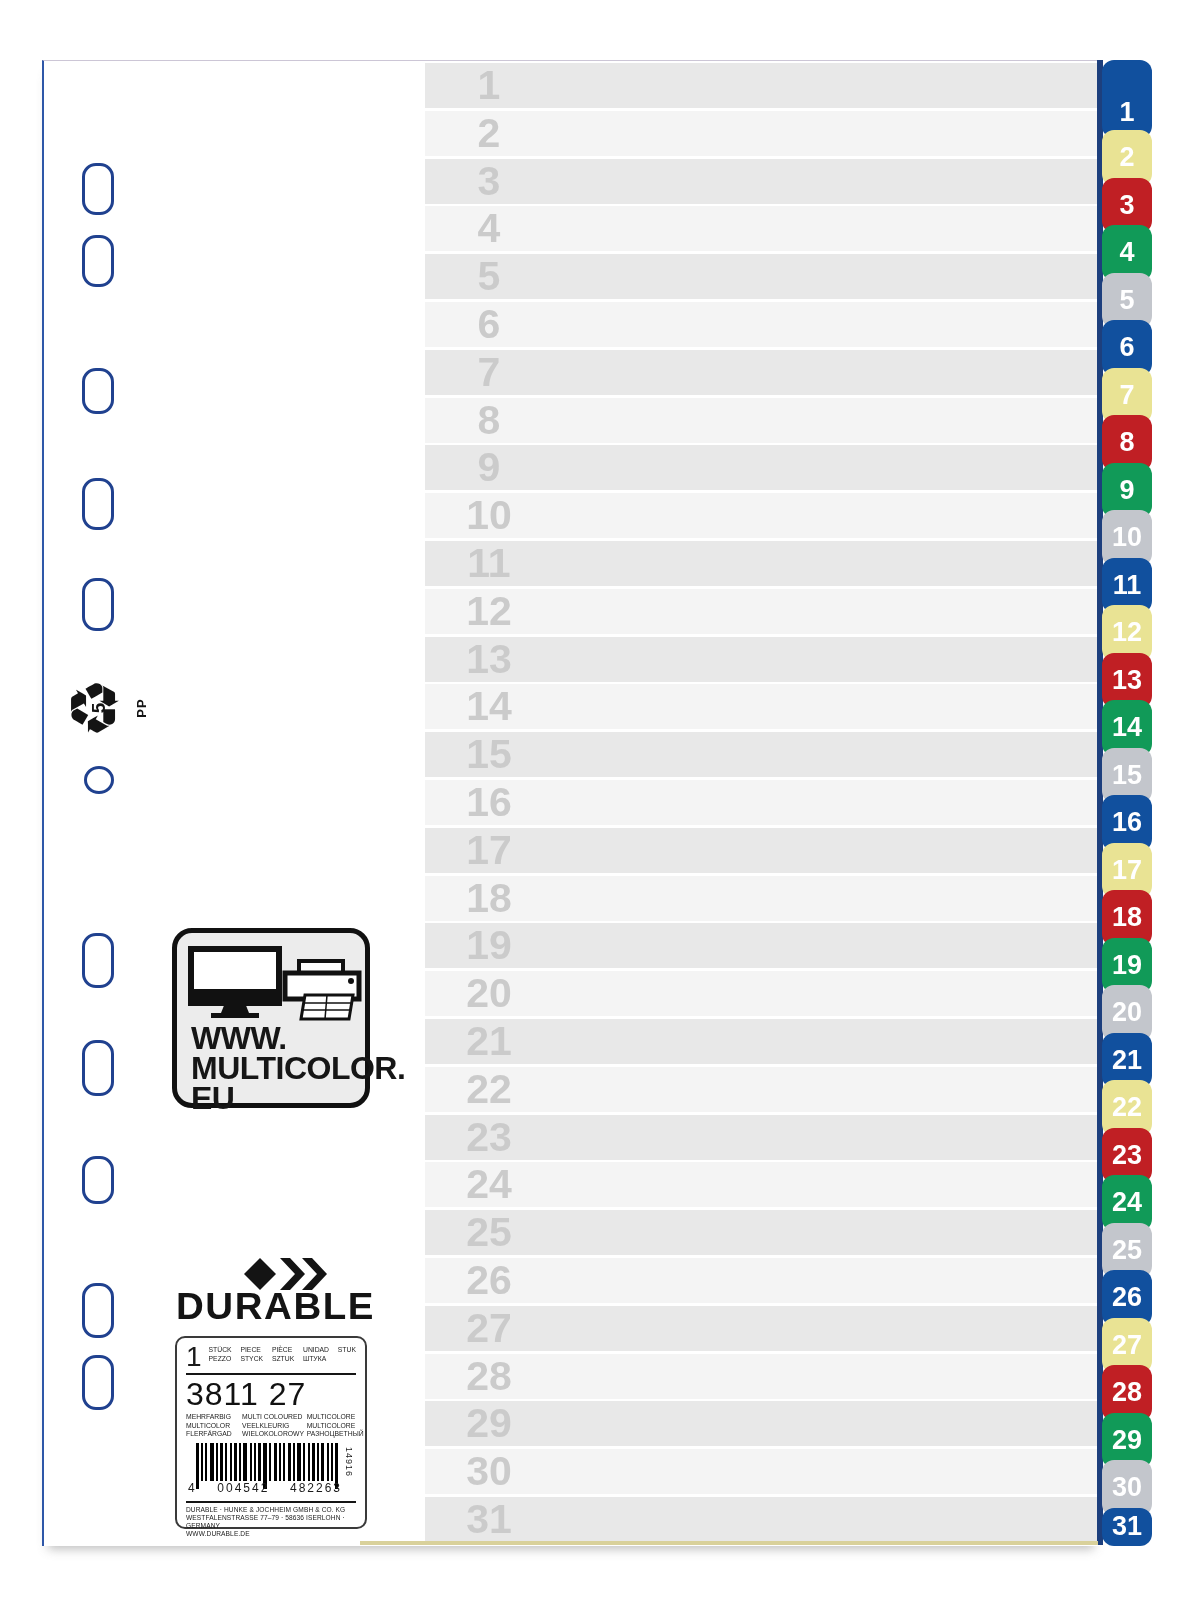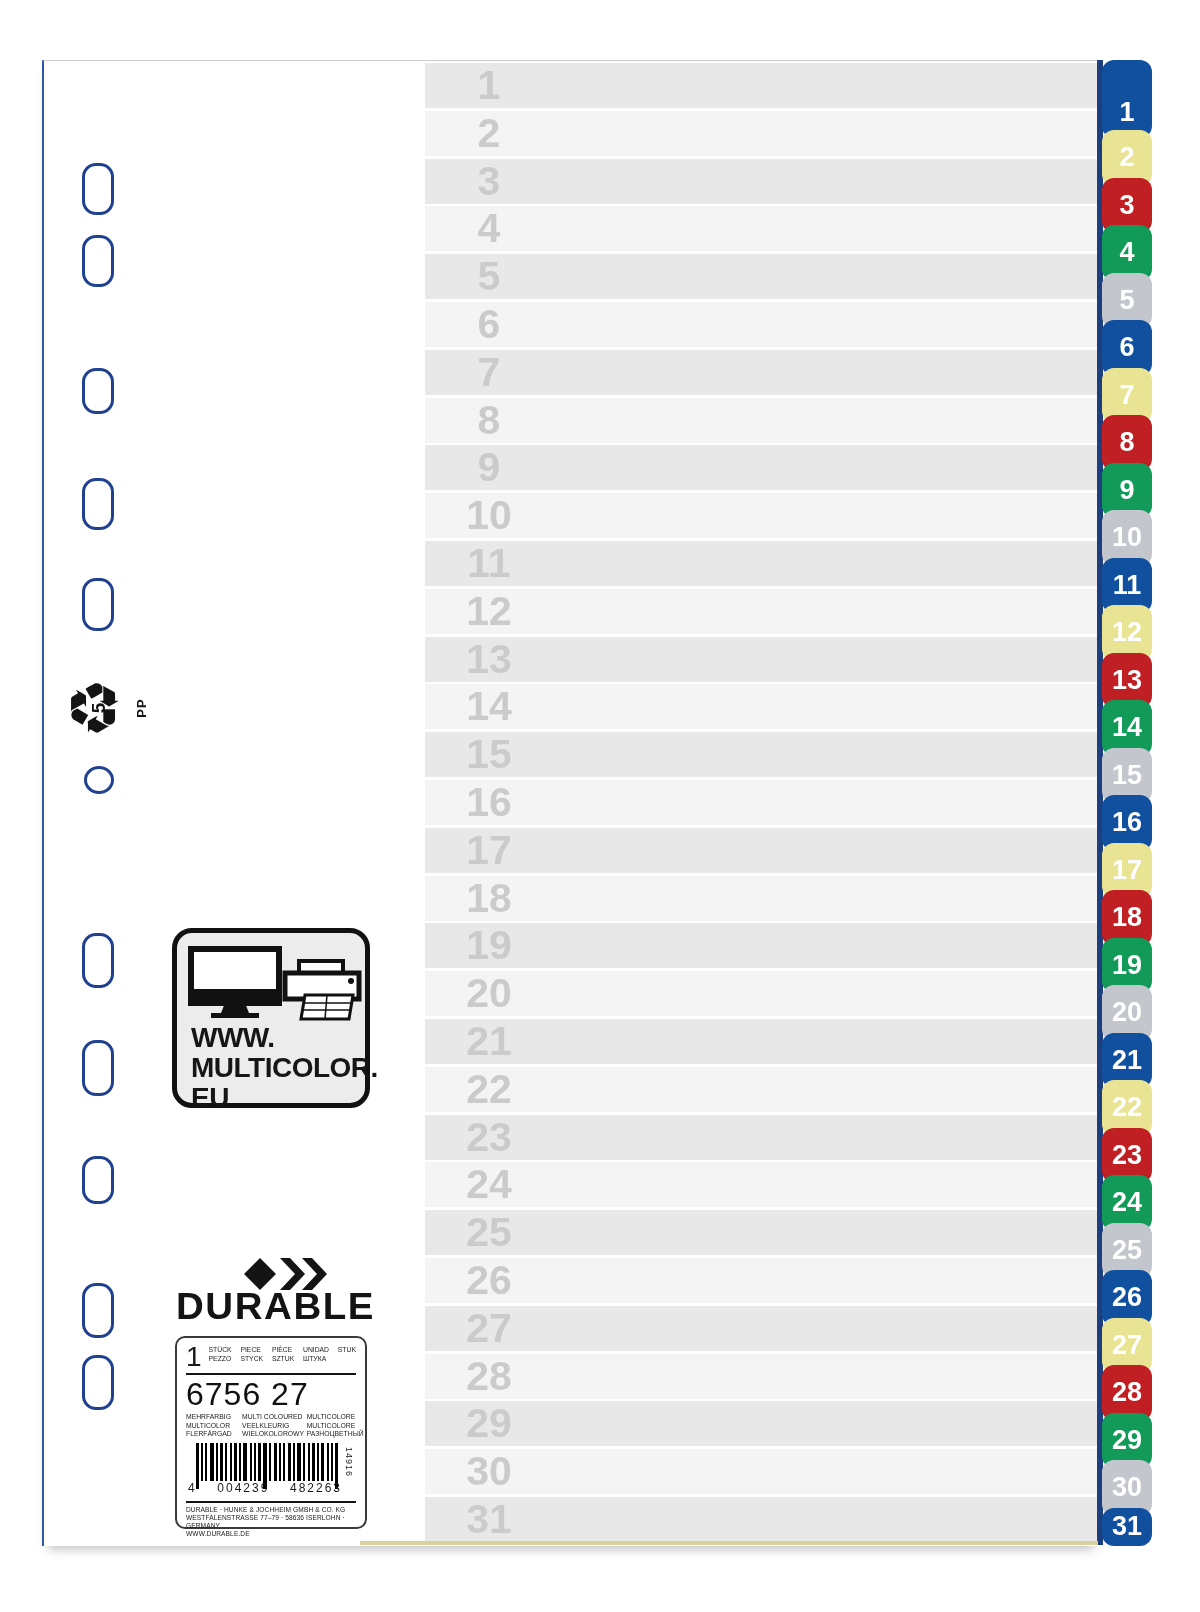--- a/index.html
+++ b/index.html
@@ -27,21 +27,21 @@
   .hole.round{border-radius:50%;}
   
   .recycle{position:absolute;left:58px;top:658px;width:100px;height:100px;
            transform:rotate(-90deg);text-align:center;color:#141414;}
   .recycle .sym{font-family:"DejaVu Sans", sans-serif;font-size:68px;line-height:76px;display:block;}
   .recycle .code{position:absolute;left:0;right:0;top:30px;font-size:19px;font-weight:bold;}
   .recycle .mat{position:absolute;left:0;right:0;top:76px;font-size:13px;font-weight:bold;letter-spacing:1px;}
   
   .duraprint{position:absolute;left:172px;top:928px;width:198px;height:180px;box-sizing:border-box;
              border:5px solid #111;border-radius:20px;background:#ececec;}
-  .duraprint .txt{position:absolute;left:14px;top:90px;font-size:28px;line-height:30px;
+  .duraprint .txt{position:absolute;left:14px;top:90px;font-size:32px;line-height:30px;
                   font-weight:bold;letter-spacing:-0.5px;color:#161616;}
   
   .dur-icon{position:absolute;left:244px;top:1258px;}
   .dur-word{position:absolute;left:176px;top:1286px;font-size:37px;font-weight:bold;color:#141414;
             letter-spacing:1.5px;transform:scaleX(1.04);transform-origin:left;}
   
   .label{position:absolute;left:175px;top:1336px;width:192px;height:193px;box-sizing:border-box;
          border:2px solid #3a3a3a;border-radius:10px;background:#fff;padding:7px 9px 5px;color:#1a1a1a;}
   .qty-row{display:flex;align-items:flex-start;}
   .qty-big{font-size:28px;line-height:24px;font-weight:400;margin-right:7px;}
@@ -273,21 +273,21 @@
             <div>UNIDAD</div>
             <div>ШТУКА</div>
           </span>
           <span class="qty-col">
             <div>STUK</div>
             <div></div>
           </span>
         </span>
     </div>
     <hr>
-    <div class="artnum">6756 27</div>
+    <div class="artnum">3811 27</div>
     <div class="word-cols" id="word-cols">
         <span class="word-col">
           <div>MEHRFARBIG</div>
           <div>MULTICOLOR</div>
           <div>FLERFÄRGAD</div>
         </span>
         <span class="word-col">
           <div>MULTI COLOURED</div>
           <div>VEELKLEURIG</div>
           <div>WIELOKOLOROWY</div>
@@ -326,21 +326,21 @@
           <span class="bar" style="width: 2px; margin-right: 2px;"></span>
           <span class="bar" style="width: 3px; margin-right: 2px;"></span>
           <span class="bar" style="width: 2px; margin-right: 2px;"></span>
           <span class="bar" style="width: 3px; margin-right: 3px;"></span>
           <span class="bar" style="width: 2px; margin-right: 2px;"></span>
           <span class="bar" style="width: 2px; margin-right: 2px;"></span>
           <span class="bar tall" style="width: 3px; margin-right: 0px;"></span>
         </div>
       <div class="bc-digits" id="bc-digits">
           <span>4</span>
-          <span>004239</span>
+          <span>004542</span>
           <span>482263</span>
         </div>
       <div class="bc-side">14916</div>
     </div>
     <hr>
     <div class="company" id="company">
         <div>DURABLE · HUNKE &amp; JOCHHEIM GMBH &amp; CO. KG</div>
         <div>WESTFALENSTRASSE 77–79 · 58636 ISERLOHN · GERMANY</div>
         <div>WWW.DURABLE.DE</div>
       </div>

